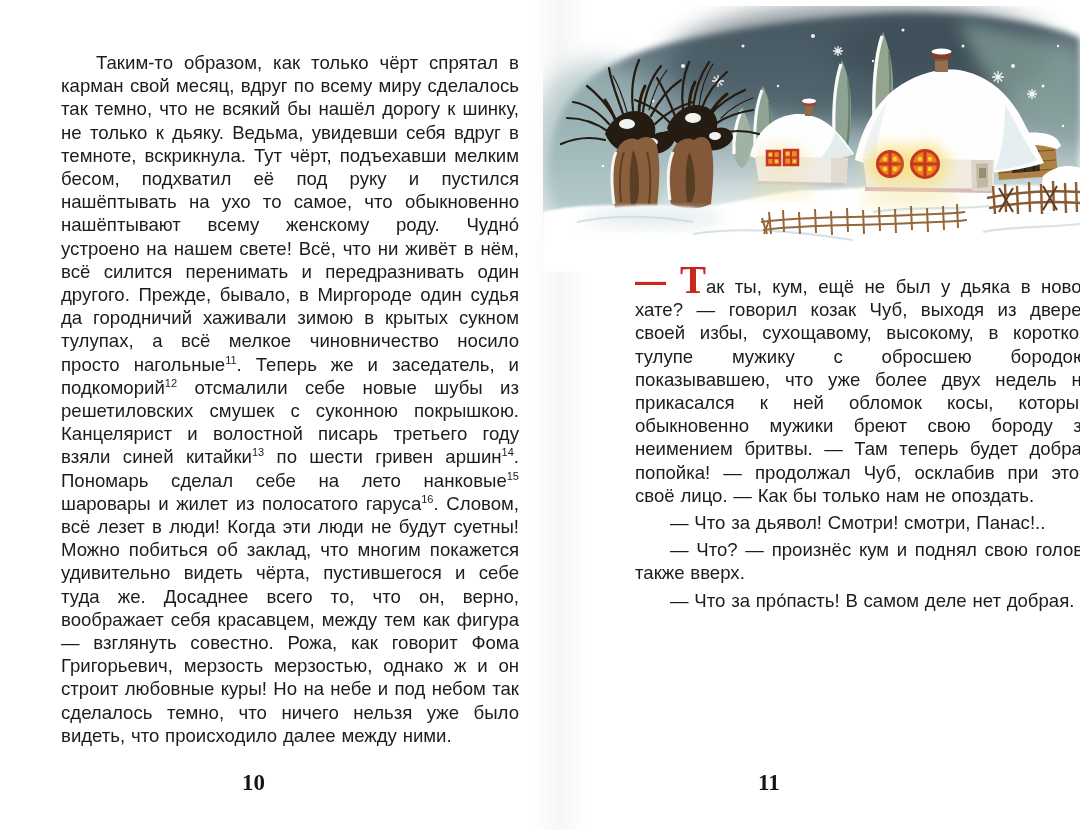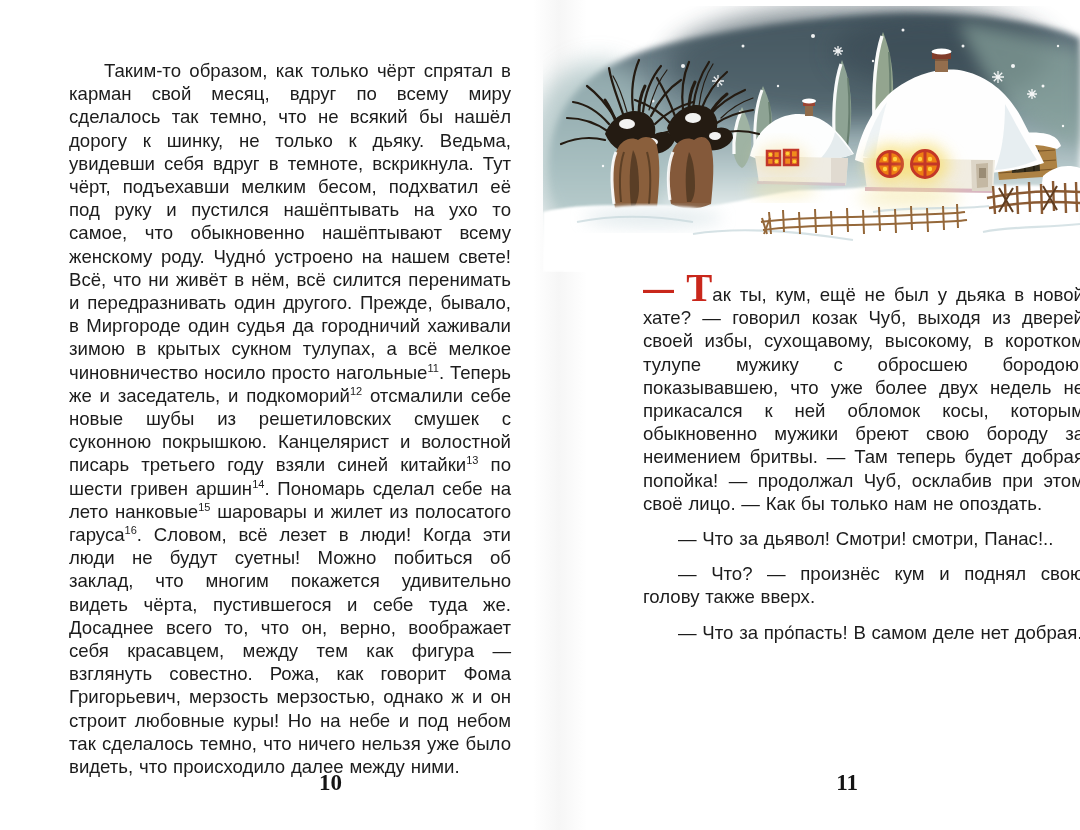--- a/index.html
+++ b/index.html
@@ -12,30 +12,30 @@
     position:absolute;left:533px;top:0;width:54px;height:100%;
     background:linear-gradient(90deg, rgba(90,90,90,0) 0%, rgba(90,90,90,0.055) 48%, rgba(90,90,90,0) 100%);
     pointer-events:none;
   }
   .text-col{
     position:absolute;color:#1c1c1c;font-size:18.6px;line-height:23.2px;
     text-align:justify;word-spacing:0.6px;
   }
   .left-col{left:57px;top:47px;width:466px;}
   .right-col{left:631px;top:271px;width:465px;}
-  .para{margin:12px;padding:0;}
+  .para{margin:4px;padding:0;}
   .para.indent{text-indent:35px;}
   sup.fnref{font-size:11px;line-height:0;vertical-align:7px;}
   .opening-dash{color:#c9271b;font-weight:700;font-size:31px;line-height:0;vertical-align:1px;}
   .opening-initial{
     color:#c9271b;font-weight:700;font-family:"Liberation Serif", serif;
     font-size:39px;line-height:0;
   }
   .pagenum{
-    position:absolute;top:770px;width:100px;text-align:right;
+    position:absolute;top:770px;width:100px;text-align:left;
     font-family:"Liberation Serif", serif;font-weight:700;font-size:23px;color:#141414;
   }
   .pagenum.left{left:242px;}
   .pagenum.right{left:758px;}
   .illustration{position:absolute;left:543px;top:6px;width:537px;height:266px;}
   .illustration svg{display:block;}
 </style>
 </head>
 <body>
 

